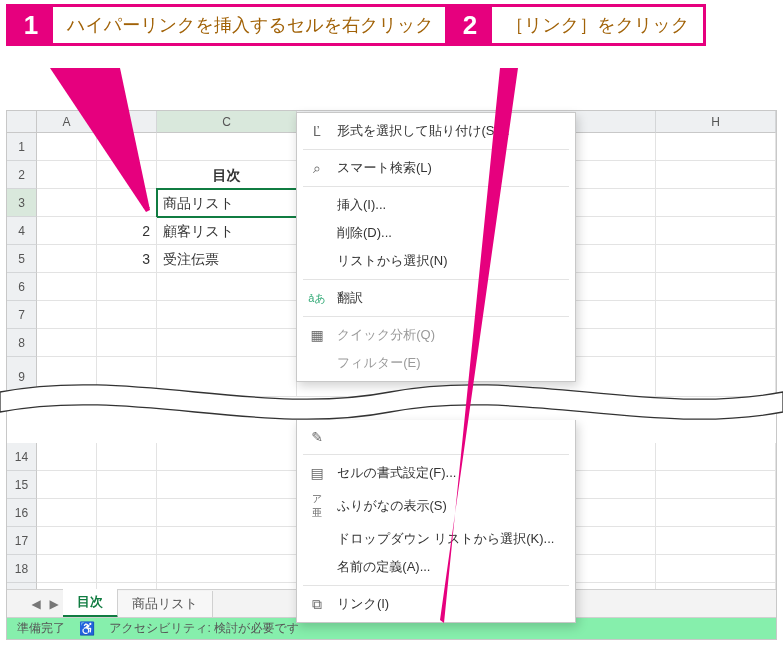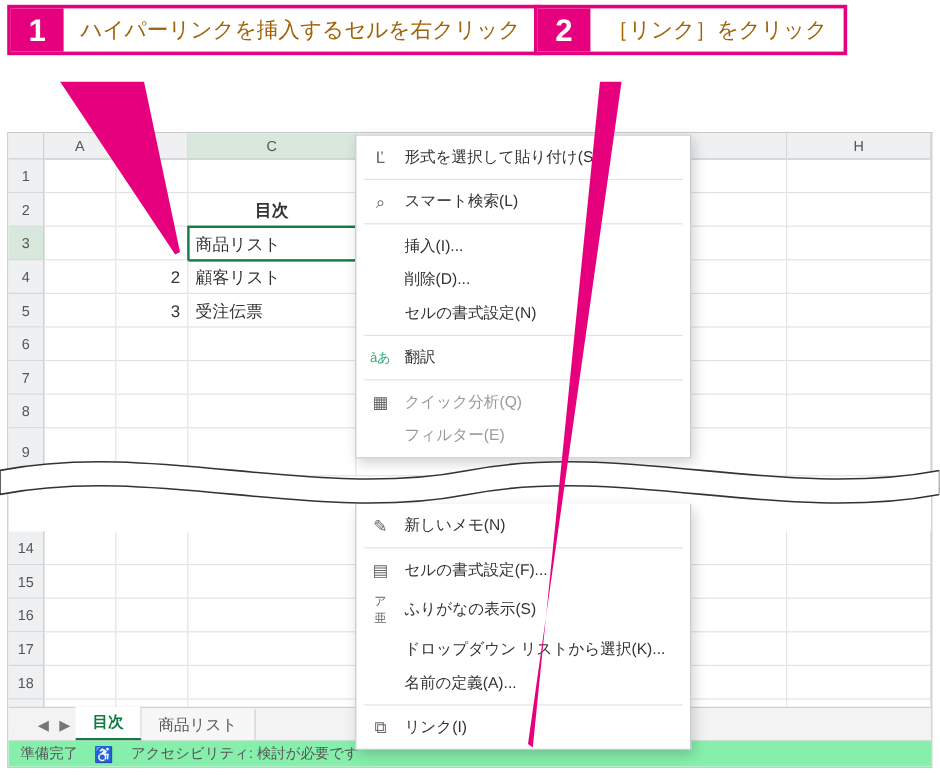--- a/index.html
+++ b/index.html
@@ -399,42 +399,41 @@
   <div class="menu-item">
     <span class="menu-icon"></span>
     <span class="menu-label">挿入(I)...</span>
   </div>
   <div class="menu-item">
     <span class="menu-icon"></span>
     <span class="menu-label">削除(D)...</span>
   </div>
   <div class="menu-item">
     <span class="menu-icon"></span>
-    <span class="menu-label">セルの書式設定(N)</span>
+    <span class="menu-label">リストから選択(N)</span>
   </div>
   <div class="menu-sep"></div>
   <div class="menu-item">
     <span class="menu-icon" style="font-size:11px;color:#3a7;">ảあ</span>
     <span class="menu-label">翻訳</span>
   </div>
   <div class="menu-sep"></div>
   <div class="menu-item disabled">
     <span class="menu-icon">▦</span>
     <span class="menu-label">クイック分析(Q)</span>
   </div>
   <div class="menu-item disabled">
     <span class="menu-icon"></span>
     <span class="menu-label">フィルター(E)</span>
   </div>
 </div>
 
 <div class="context-menu lower">
   <div class="menu-item">
     <span class="menu-icon">✎</span>
-    <span class="menu-label">新しいメモ(N)</span>
   </div>
   <div class="menu-sep"></div>
   <div class="menu-item">
     <span class="menu-icon">▤</span>
     <span class="menu-label">セルの書式設定(F)...</span>
   </div>
   <div class="menu-item">
     <span class="menu-icon" style="font-size:10px">ア亜</span>
     <span class="menu-label">ふりがなの表示(S)</span>
   </div>

